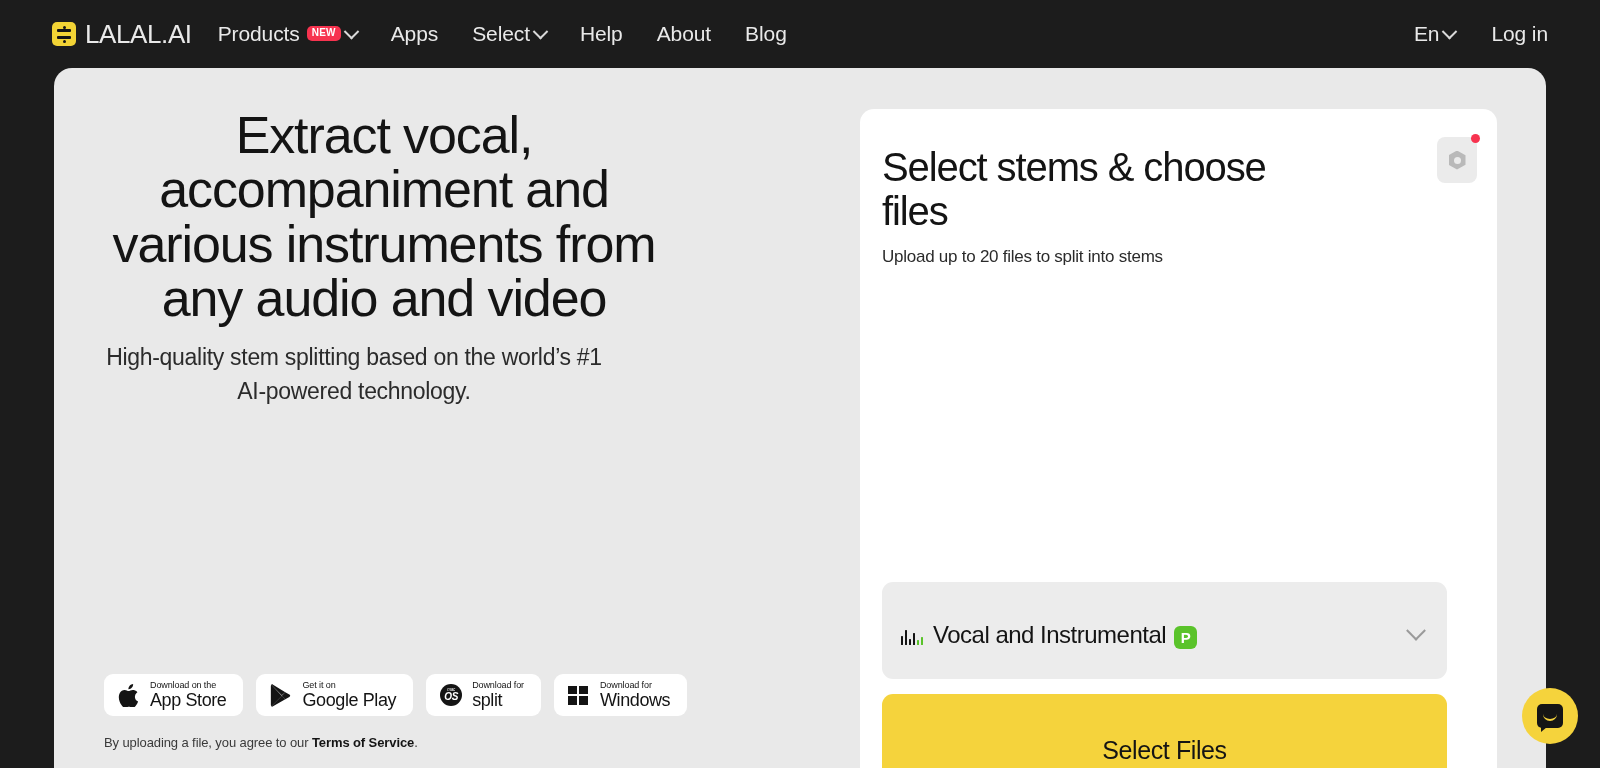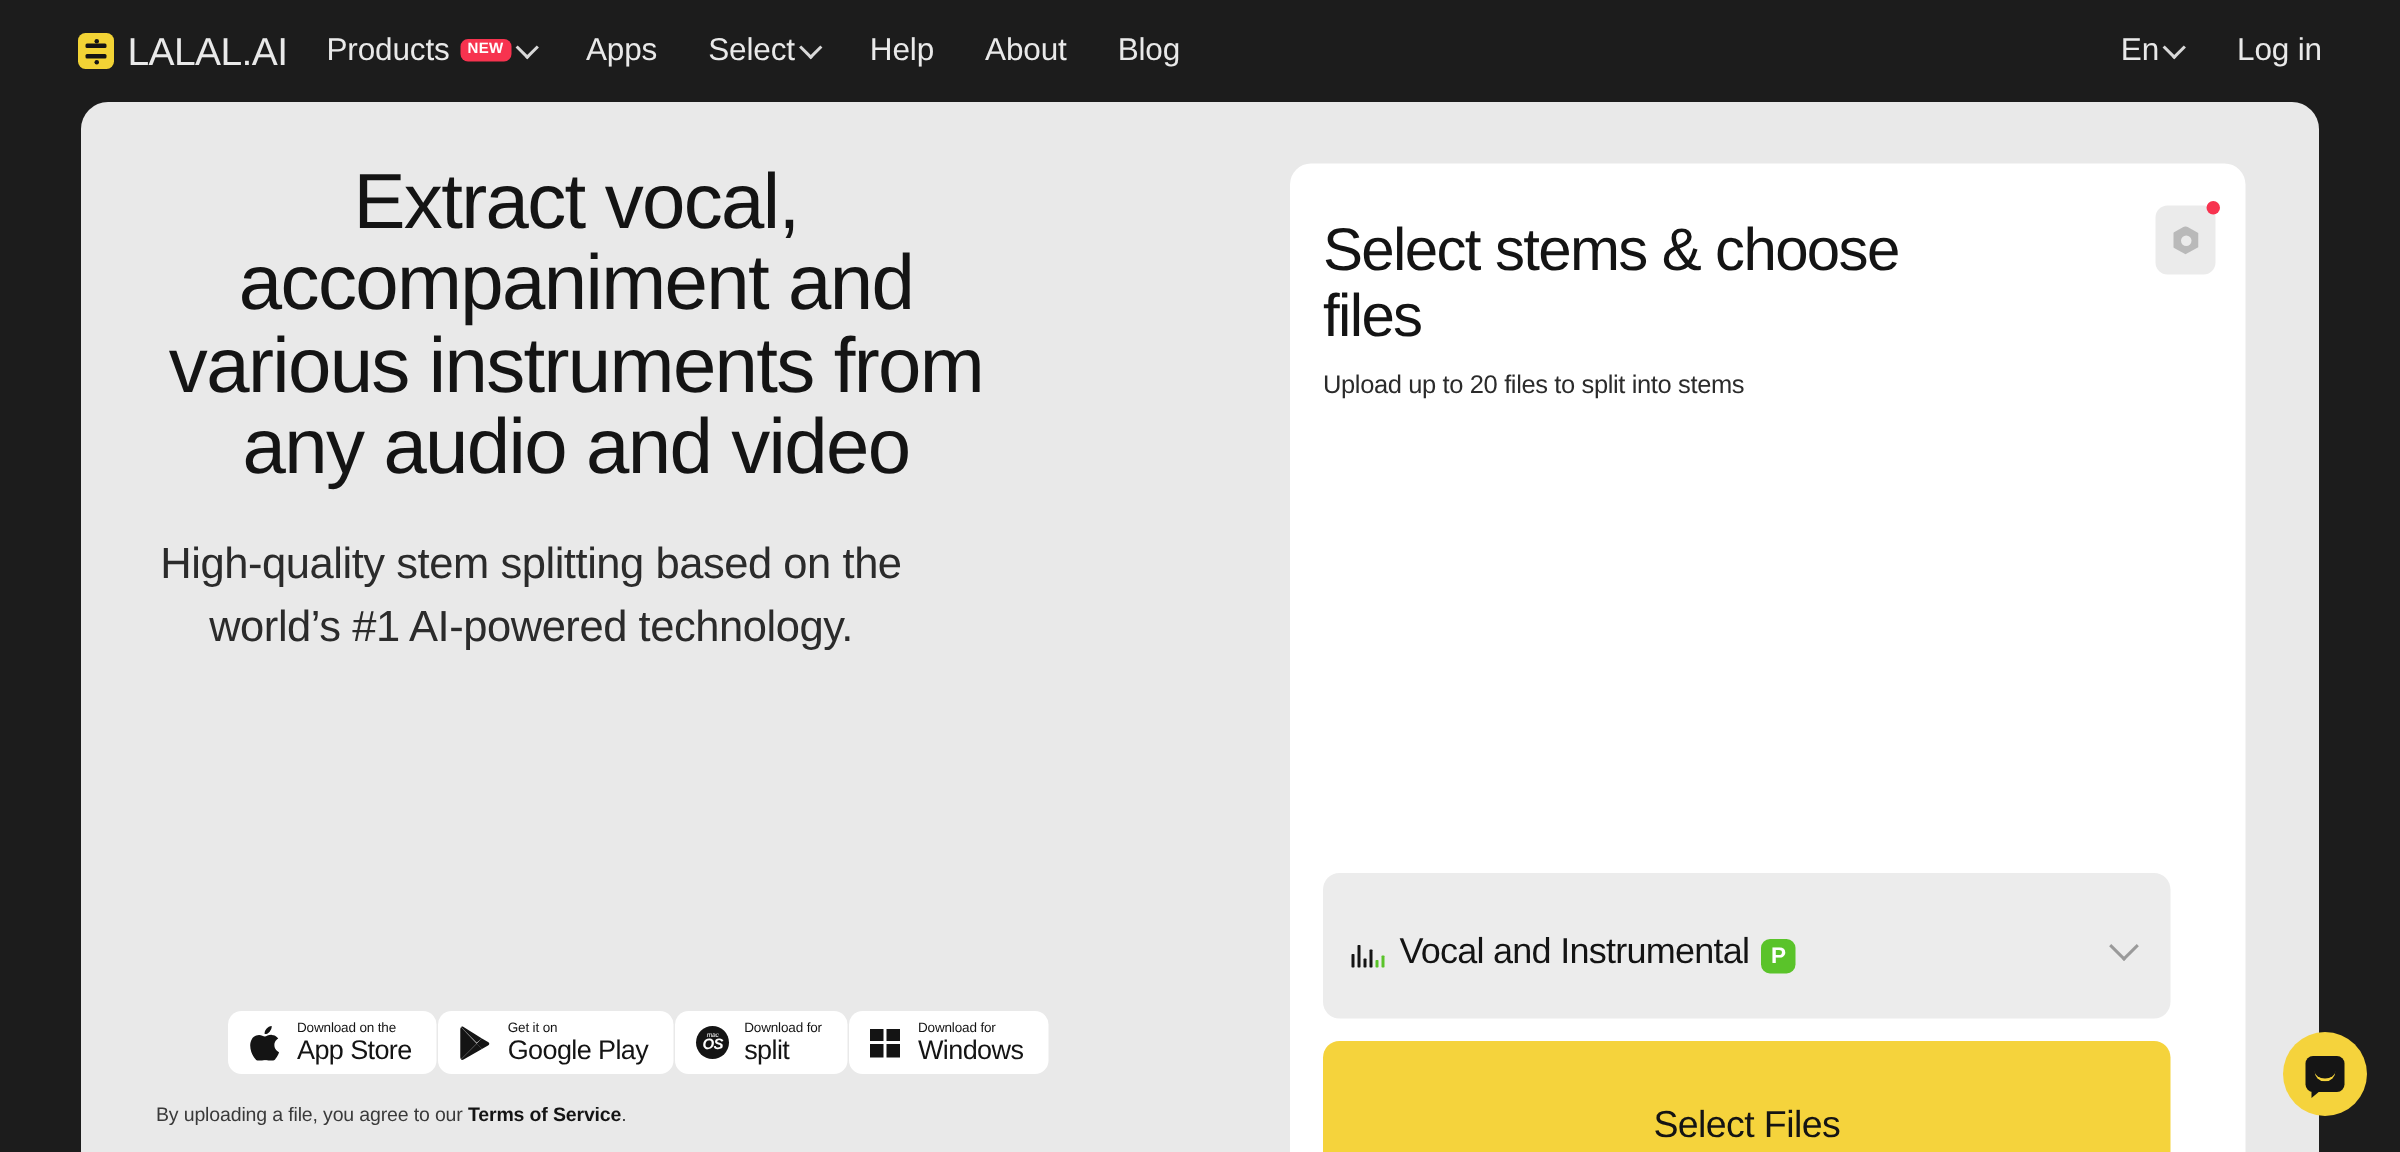--- a/index.html
+++ b/index.html
@@ -154,37 +154,36 @@
   .headline {
     font-size: 52px;
     line-height: 1.045;
     color: #141414;
     letter-spacing: -1.1px;
     font-weight: 400;
     max-width: 560px;
   }
 
   .subhead {
-    margin-top: 30px;
-    font-size: 29px;
+    margin-top: 16px;
+    font-size: 23px;
     line-height: 1.45;
     color: #2b2b2b;
     letter-spacing: -0.3px;
     max-width: 500px;
     font-weight: 400;
   }
 
   
   .store-row {
     position: absolute;
     left: 50px;
     bottom: 52px;
     display: flex;
-    gap: 1px;
-    margin-left: 48px;
+    gap: 13px;
   }
   .store-btn {
     background: #ffffff;
     border-radius: 9px;
     height: 42px;
     display: flex;
     align-items: center;
     gap: 9px;
     padding: 0 17px 0 14px;
     cursor: pointer;

